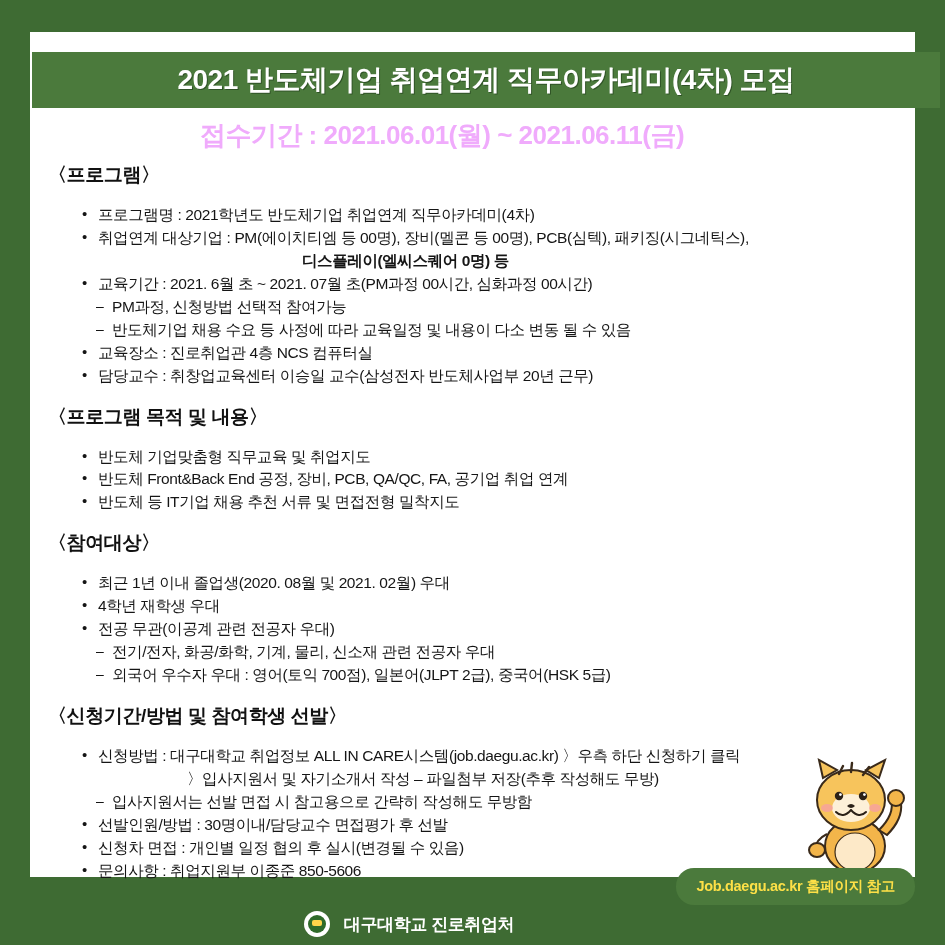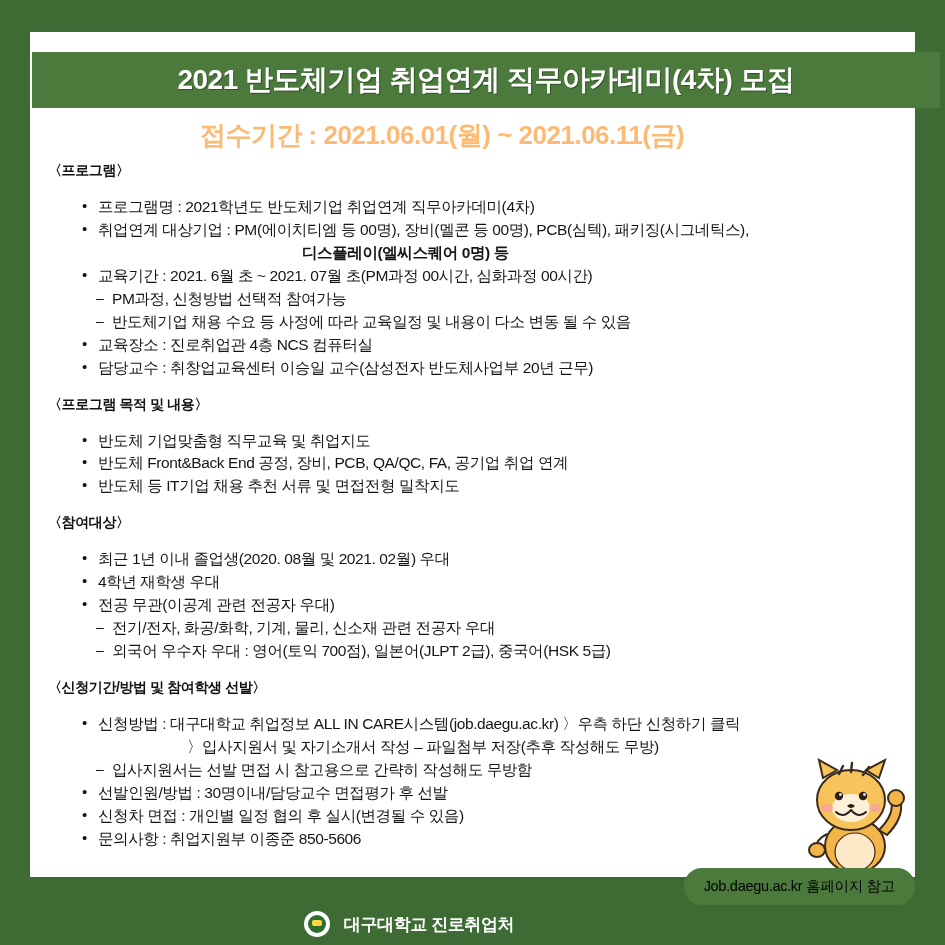--- a/index.html
+++ b/index.html
@@ -48,34 +48,34 @@
     text-shadow: 1px 1px 0 #2f5226;
   }
   .subtitle {
     position: absolute;
     left: 32px;
     top: 118px;
     width: 820px;
     text-align: center;
     font-size: 26px;
     font-weight: bold;
-    color: #fdba74;
+    color: #f0abfc;
     letter-spacing: -0.5px;
   }
   .content {
     position: absolute;
     left: 48px;
     top: 162px;
     width: 860px;
   }
   .section {
     margin-bottom: 11px;
   }
   .section-head {
-    font-size: 14px;
+    font-size: 19px;
     font-weight: bold;
     color: #111111;
     margin: 0 0 4px 0;
     letter-spacing: -0.4px;
   }
   ul.bullets {
     list-style: none;
     margin: 16px;
     padding: 0 0 0 18px;
   }
@@ -118,23 +118,23 @@
     right: 32px;
     bottom: 70px;
     width: 120px;
     height: 125px;
   }
   .badge {
     position: absolute;
     right: 30px;
     bottom: 40px;
     background: #4b7a3c;
-    color: #000000;
+    color: #fde047;
     font-size: 14.5px;
-    font-weight: normal;
+    font-weight: bold;
     padding: 9px 20px;
     border-radius: 18px;
     letter-spacing: -0.3px;
     white-space: nowrap;
   }
   .footer {
     position: absolute;
     left: 0;
     bottom: 8px;
     width: 766px;

